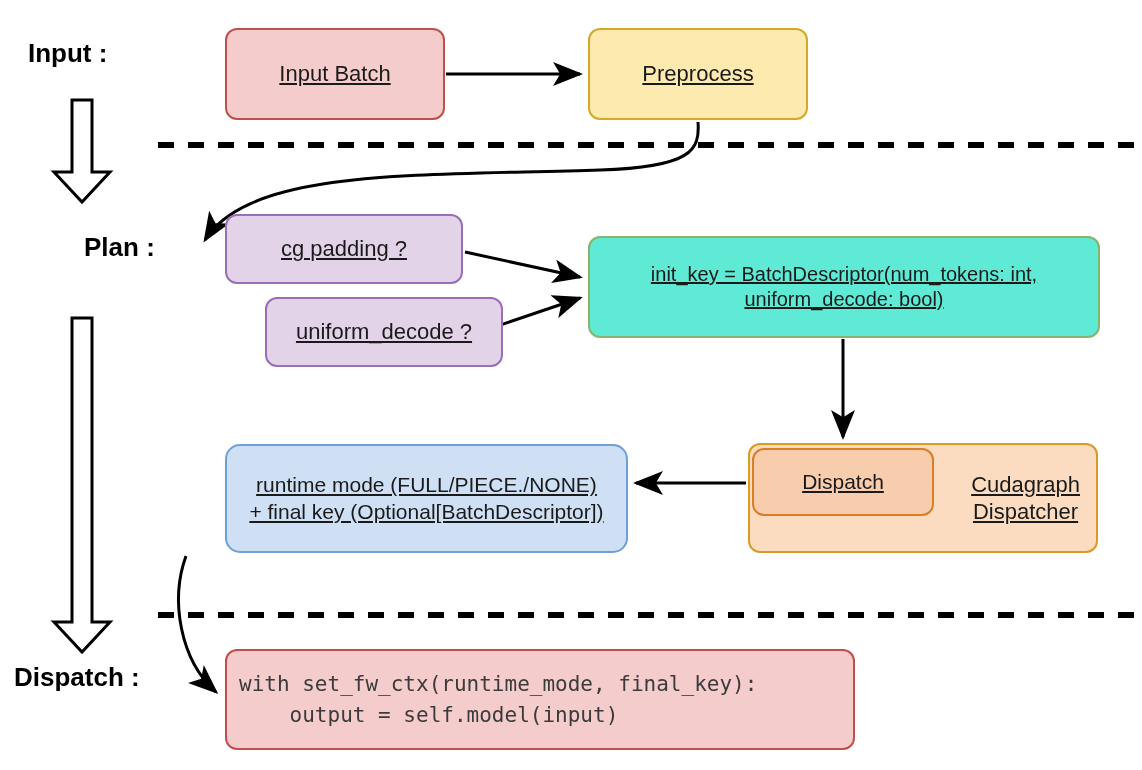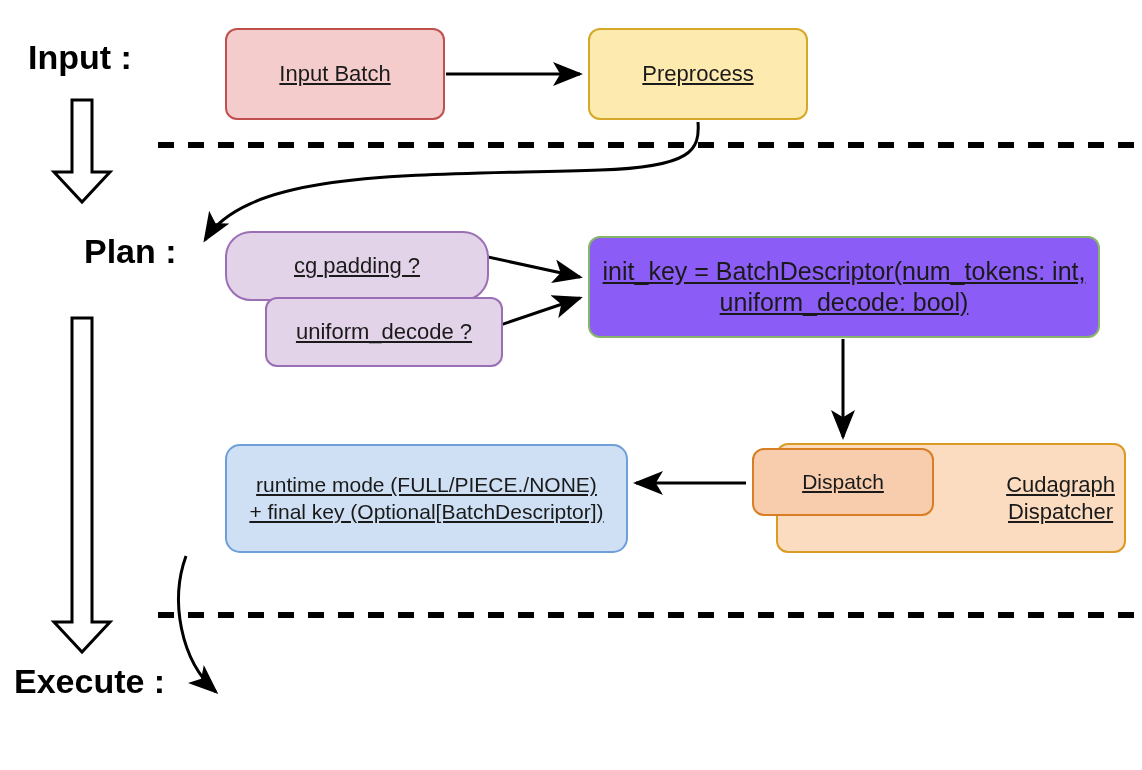--- a/index.html
+++ b/index.html
@@ -20,21 +20,21 @@
     left: 0;
     top: 0;
     width: 1142px;
     height: 770px;
     pointer-events: none;
   }
   .stage-label {
     position: absolute;
     font-family: "Liberation Sans", sans-serif;
     font-weight: bold;
-    font-size: 34px;
+    font-size: 26px;
     color: #000000;
     white-space: nowrap;
   }
   .node {
     position: absolute;
     box-sizing: border-box;
     display: flex;
     align-items: center;
     justify-content: center;
     text-align: center;
@@ -58,39 +58,39 @@
     margin: 0;
     font-family: "DejaVu Sans Mono", monospace;
     font-size: 21px;
     line-height: 1.45;
     color: #3b3b3b;
     text-align: left;
     white-space: pre;
   }
   #box-input-batch  { left:225px; top:28px;  width:220px; height:92px;  background:#f5cccc; border-color:#c0504d; }
   #box-preprocess   { left:588px; top:28px;  width:220px; height:92px;  background:#fdeaae; border-color:#d6a82a; }
-  #box-cg-padding   { left:225px; top:231px; width:264px; height:70px;  background:#e3d3e8; border-color:#9b6fb5;border-radius:26px; }
+  #box-cg-padding   { left:225px; top:214px; width:238px; height:70px;  background:#e3d3e8; border-color:#9b6fb5; }
   #box-uniform-dec  { left:225px; top:297px; width:238px; height:70px;  background:#e3d3e8; border-color:#9b6fb5;margin-left:40px; }
-  #box-init-key     { left:588px; top:236px; width:512px; height:102px; background:#8b5cf6; border-color:#86b46a; font-size:25px; }
+  #box-init-key     { left:588px; top:236px; width:512px; height:102px; background:#5eead4; border-color:#86b46a; font-size:20px; }
   #box-runtime-mode { left:225px; top:444px; width:403px; height:109px; background:#cfe0f5; border-color:#6f9fd8; font-size:21px;border-radius:15px; }
   #box-cudagraph    { left:748px; top:443px; width:350px; height:110px; background:#fbdcc0; border-color:#d99b23;
-                      justify-content:flex-end; align-items:center; padding-right:9px;margin-left:28px; }
+                      justify-content:flex-end; align-items:center; padding-right:16px; }
   #box-dispatch     { left:752px; top:448px; width:182px; height:68px;  background:#f8cdae; border-color:#d97e25; font-size:21px; }
   #box-code         { left:225px; top:649px; width:630px; height:101px; background:#f5cccc; border-color:#c0504d; }
 </style>
 </head>
 <body>
 
 <div id="canvas">
 
   <div class="stage-label" style="left:28px; top:38px;">Input :</div>
 
   <div class="stage-label" style="left:44px; top:232px;margin-left:40px;">Plan :</div>
 
-  <div class="stage-label" style="left:14px; top:662px;">Execute :</div>
+  <div class="stage-label" style="left:14px; top:662px;">Dispatch :</div>
 
   <svg class="layer" viewBox="0 0 1142 770">
     <defs>
       <marker id="ah" markerWidth="10" markerHeight="8" refX="9" refY="4" orient="auto" markerUnits="strokeWidth">
         <path d="M0,0 L10,4 L0,8 L2.4,4 z" fill="#000000"></path>
       </marker>
     </defs>
 
     <line x1="158" y1="145" x2="1136" y2="145" stroke="#000000" stroke-width="6" stroke-dasharray="16 14"></line>
     <line x1="158" y1="615" x2="1136" y2="615" stroke="#000000" stroke-width="6" stroke-dasharray="16 14"></line>
@@ -141,14 +141,18 @@
 
   <div class="node" id="box-cudagraph">
     <span class="txt">Cudagraph
 Dispatcher</span>
   </div>
 
   <div class="node" id="box-dispatch">
     <span class="txt">Dispatch</span>
   </div>
 
+  <div class="node node-code" id="box-code">
+    <pre>with set_fw_ctx(runtime_mode, final_key):
+    output = self.model(input)</pre>
+  </div>
 
 </div>
 
 </body></html>

